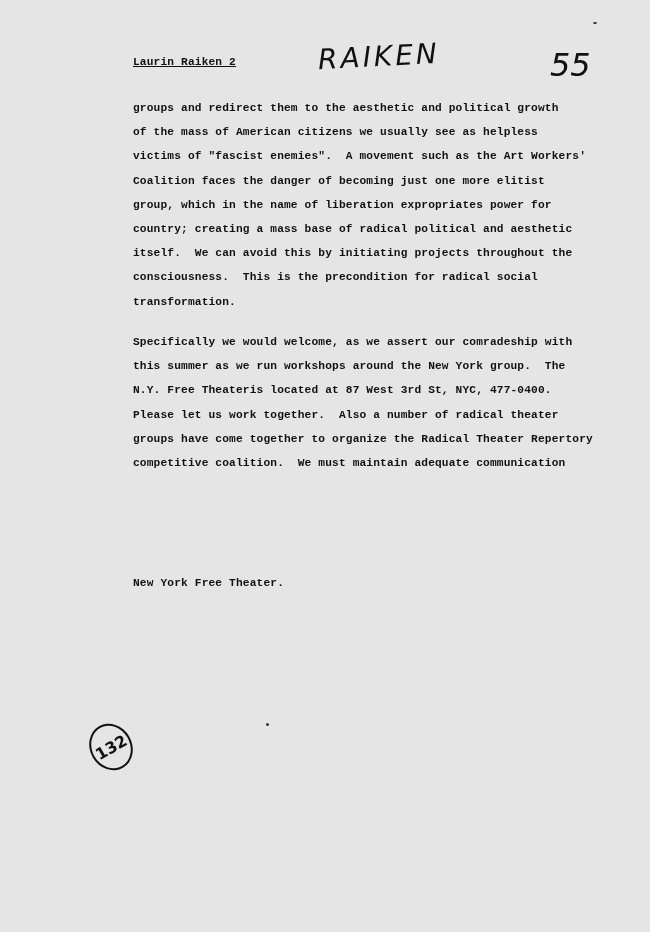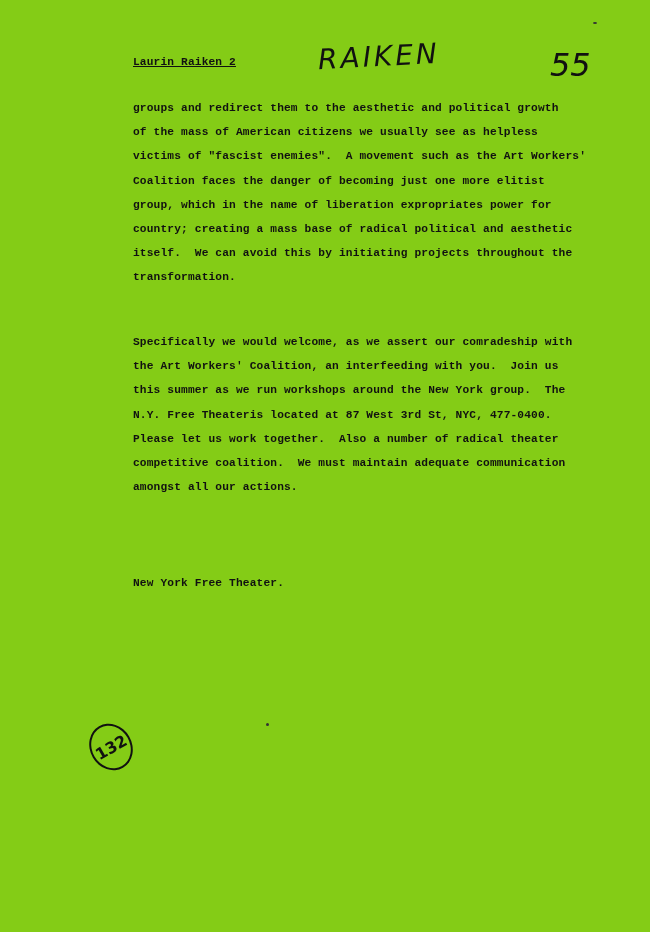--- a/index.html
+++ b/index.html
@@ -1,17 +1,17 @@
 <!DOCTYPE html>
 <html><head>
   <meta charset="utf-8">
   <style>
     html, body { margin: 0; padding: 0; background: #ffffff; }
     body { width: 650px; height: 932px; position: relative; overflow: hidden; }
-    .page { position: absolute; left: 0; top: 0; width: 650px; height: 932px; background: #84cc16; }
+    .page { position: absolute; left: 0; top: 0; width: 650px; height: 932px; background: #e5e5e5; }
     .typed { font-family: "Liberation Mono", "DejaVu Sans Mono", monospace; font-weight: bold; color: #111; font-size: 11.2px; letter-spacing: 0.15px; }
     .header-left { position: absolute; left: 133px; top: 56px; text-decoration: underline; }
     .hand { font-family: "DejaVu Sans", sans-serif; color: #111; position: absolute; }
     .hand-name { left: 318px; top: 40px; font-size: 28px; font-style: italic; letter-spacing: 3px; transform: rotate(-3deg); }
     .hand-num { left: 550px; top: 46px; font-size: 32px; font-style: italic; }
     .para { position: absolute; left: 133px; width: 480px; }
     .para .line { height: 24.2px; line-height: 24.2px; white-space: pre; }
     #p1 { top: 96px; }
     #p2 { top: 330px; }
     .signature { position: absolute; left: 133px; top: 577px; white-space: pre; }
@@ -28,31 +28,31 @@
   <div class="hand hand-num">55</div>
 
   <div class="para typed" id="p1">
     <div class="line">groups and redirect them to the aesthetic and political growth</div>
     <div class="line">of the mass of American citizens we usually see as helpless</div>
     <div class="line">victims of "fascist enemies".  A movement such as the Art Workers'</div>
     <div class="line">Coalition faces the danger of becoming just one more elitist</div>
     <div class="line">group, which in the name of liberation expropriates power for</div>
     <div class="line">country; creating a mass base of radical political and aesthetic</div>
     <div class="line">itself.  We can avoid this by initiating projects throughout the</div>
+    <div class="line">consciousness.  This is the precondition for radical social</div>
     <div class="line">transformation.</div>
   </div>
 
   <div class="para typed" id="p2">
     <div class="line">Specifically we would welcome, as we assert our comradeship with</div>
-    <div class="line">the Art Workers' Coalition, an interfeeding with you.  Join us</div>
     <div class="line">this summer as we run workshops around the New York group.  The</div>
     <div class="line">N.Y. Free Theateris located at 87 West 3rd St, NYC, 477-0400.</div>
     <div class="line">Please let us work together.  Also a number of radical theater</div>
+    <div class="line">groups have come together to organize the Radical Theater Repertory</div>
     <div class="line">competitive coalition.  We must maintain adequate communication</div>
-    <div class="line">amongst all our actions.</div>
   </div>
 
   <div class="typed signature">New York Free Theater.</div>
 
   <div class="circle-num">
     <span>132</span>
   </div>
 
   <div class="speck" style="left:266px;top:723px;width:3px;height:3px;"></div>
   <div class="speck" style="left:593px;top:22px;width:4px;height:2px;"></div>

